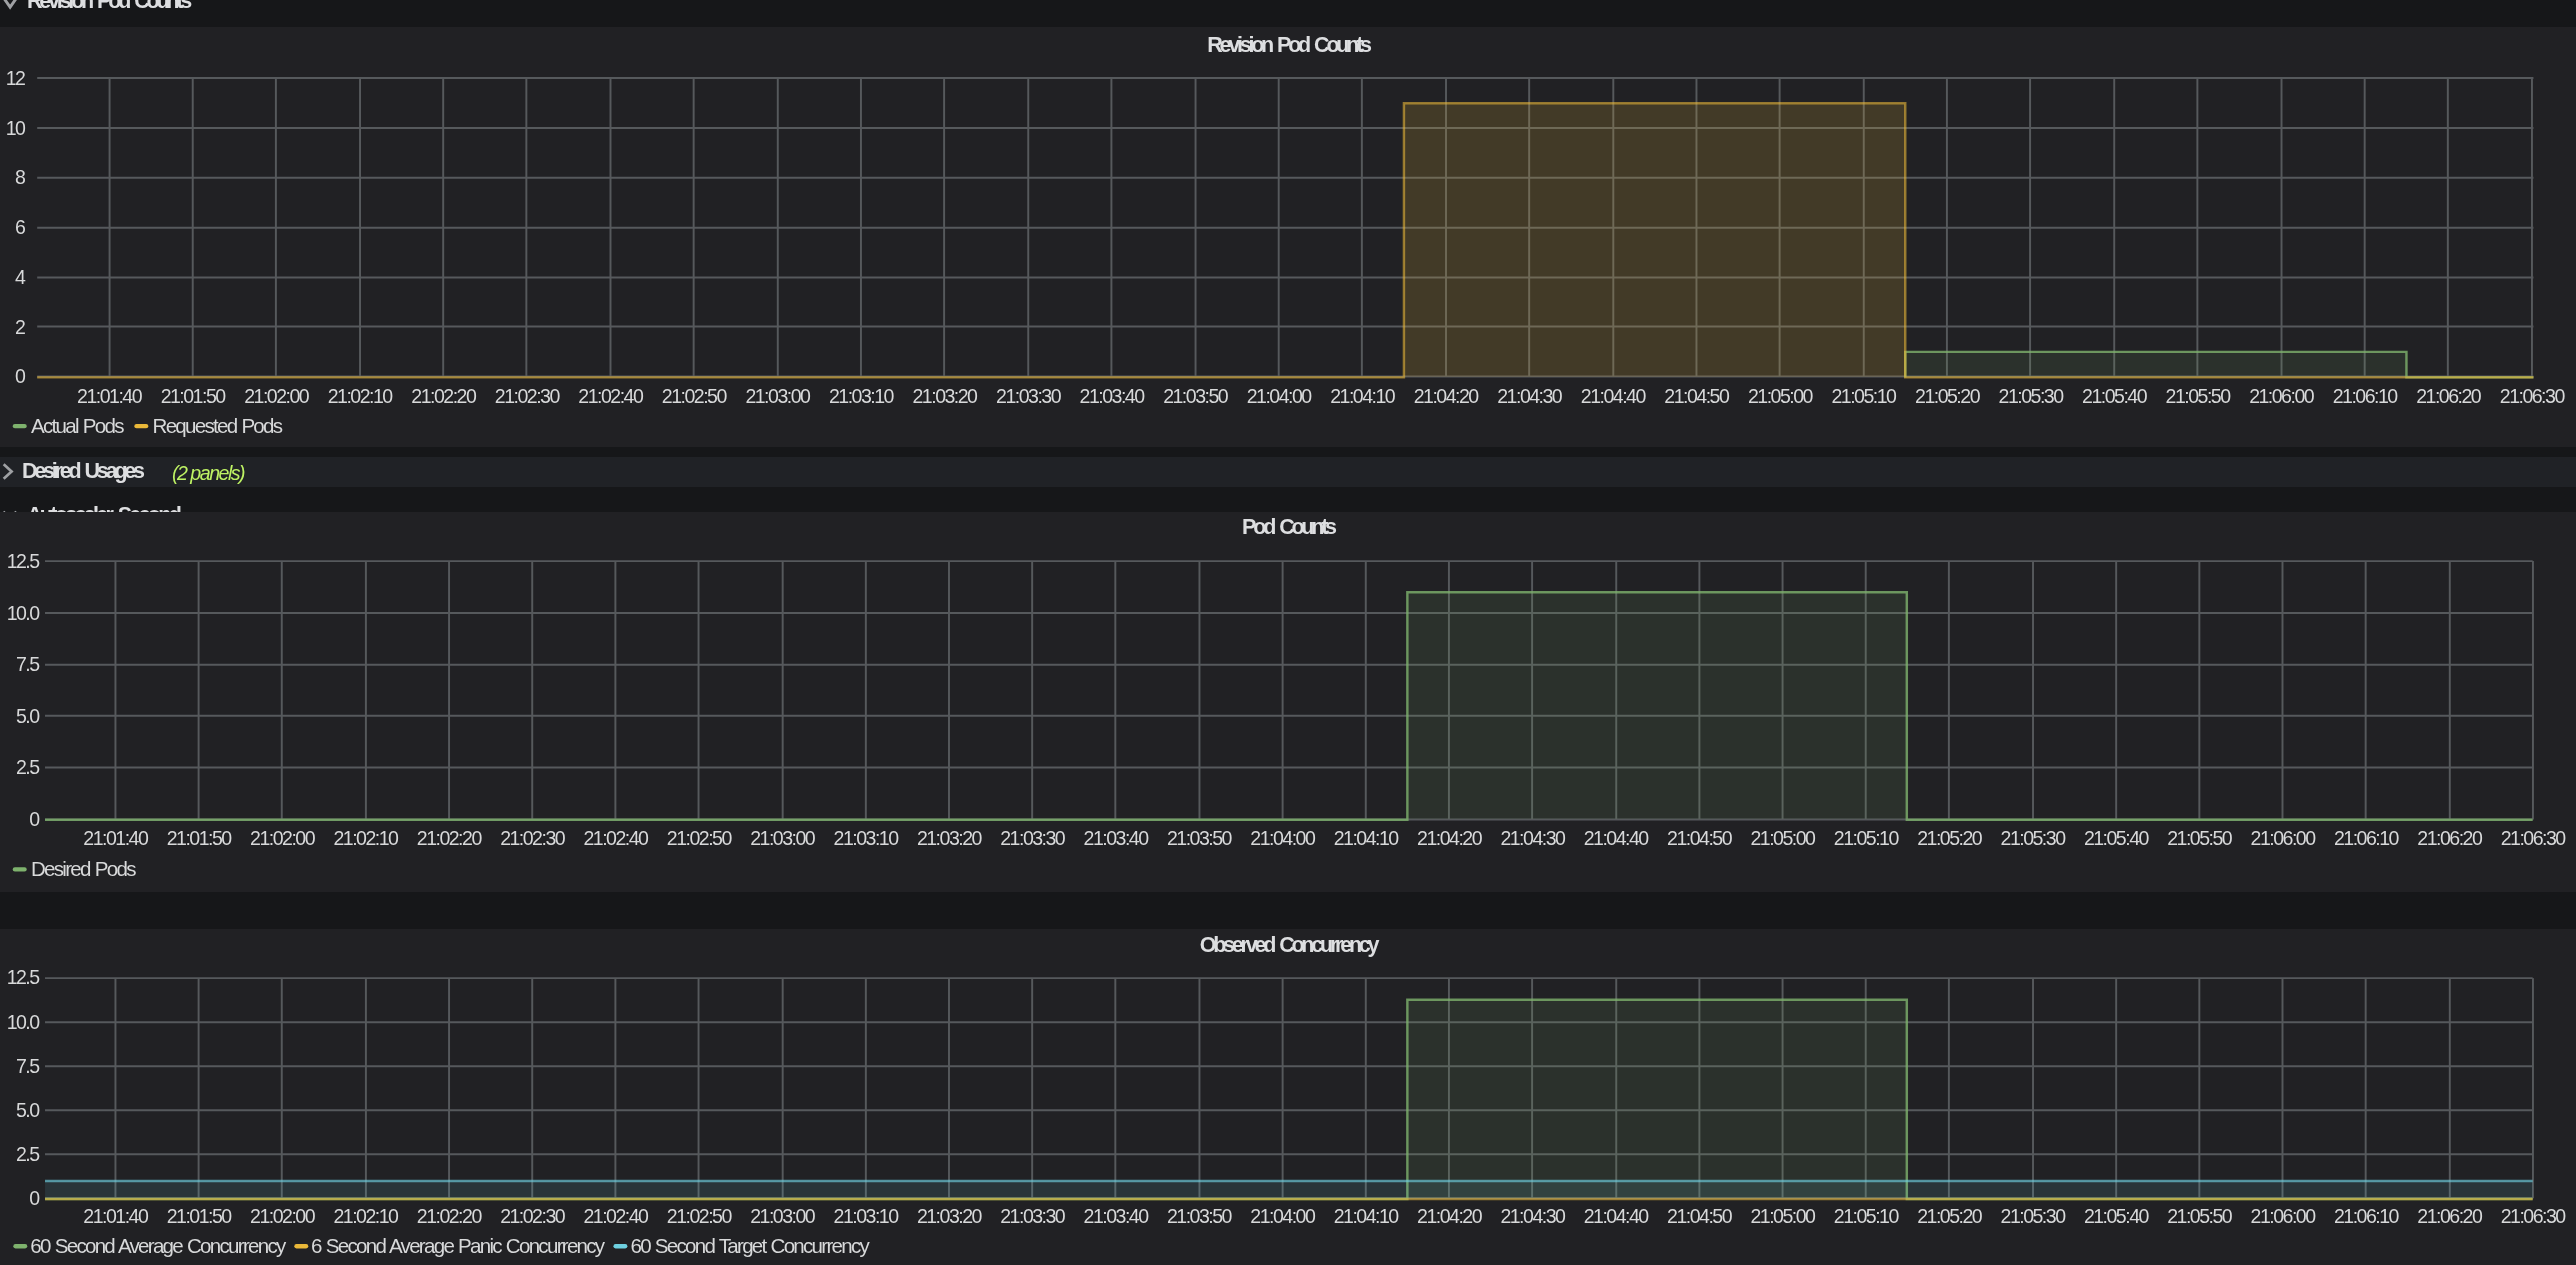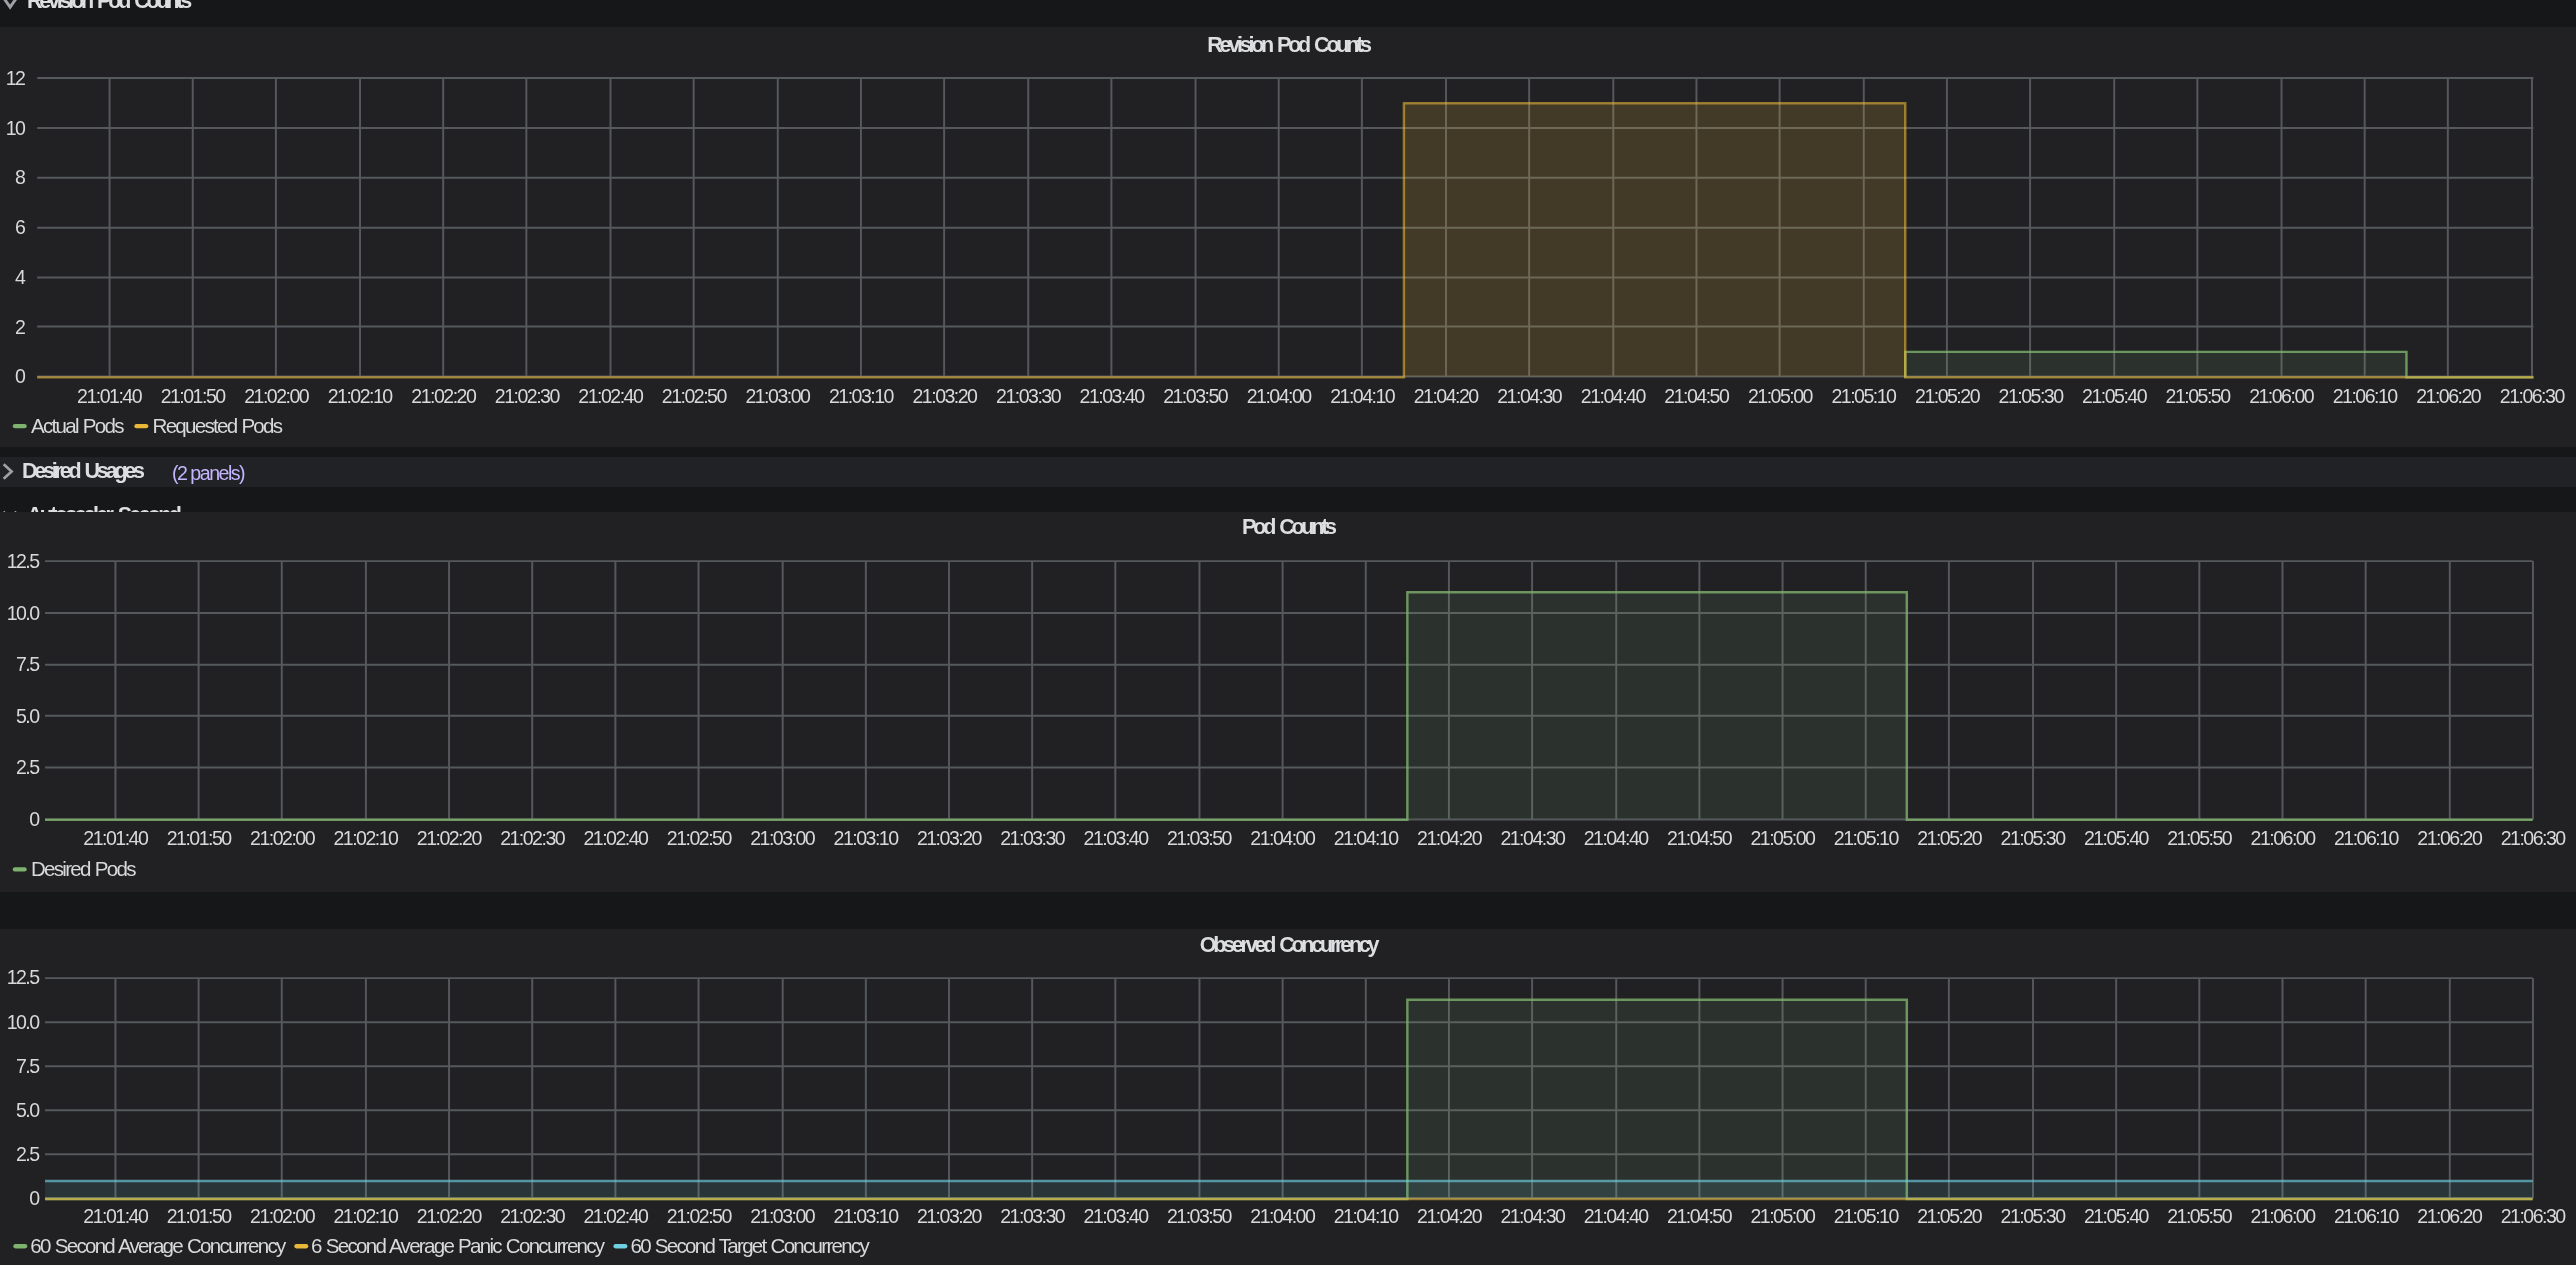--- a/index.html
+++ b/index.html
@@ -2,21 +2,21 @@
 <html><head><meta charset="utf-8"><style>
 
 html,body{margin:0;padding:0;background:#161719;width:2576px;height:1265px;overflow:hidden}
 *{box-sizing:border-box}
 body{font-family:"Liberation Sans",sans-serif;position:relative;-webkit-font-smoothing:antialiased;filter:brightness(1)}
 .panel{position:absolute;left:0;width:2576px;background:#212124}
 .axis{font-size:20px;letter-spacing:-1.55px;fill:#d8d9da}
 .legend{font-size:21px;letter-spacing:-1.75px;word-spacing:1px;fill:#d8d9da}
 .ptitle{font-size:22px;font-weight:bold;letter-spacing:-3.3px;word-spacing:3.4px;fill:#dddee0}
 .rowtitle{position:absolute;font-size:21.5px;font-weight:bold;letter-spacing:-3.2px;word-spacing:3.3px;color:#dddee0;white-space:nowrap}
-.rowsub{position:absolute;font-size:19.6px;letter-spacing:-1.5px;color:#c4b5fd;white-space:nowrap}
+.rowsub{position:absolute;font-size:19.6px;font-style:italic;letter-spacing:-1.5px;color:#bef264;white-space:nowrap}
 svg{position:absolute;top:0;left:0}
 
 </style></head><body>
 <svg width="59" height="11.7" style="top:0;left:0;position:absolute" viewBox="0 0 60 12">
     <polyline points="3.9,-1.5 10.1,7.3 16.3,-1.5" fill="none" stroke="#9fa1a4" stroke-width="3"></polyline>
   </svg>
 <div class="rowtitle" style="left:27px;top:-12.2px;line-height:27px">Revision Pod Counts</div>
 <div class="panel" style="top:27px;height:420px">
 <svg width="2576" height="420" viewBox="0 0 2633 429">
 <text class="ptitle" x="1316.5" y="25.5" text-anchor="middle">Revision Pod Counts</text>

